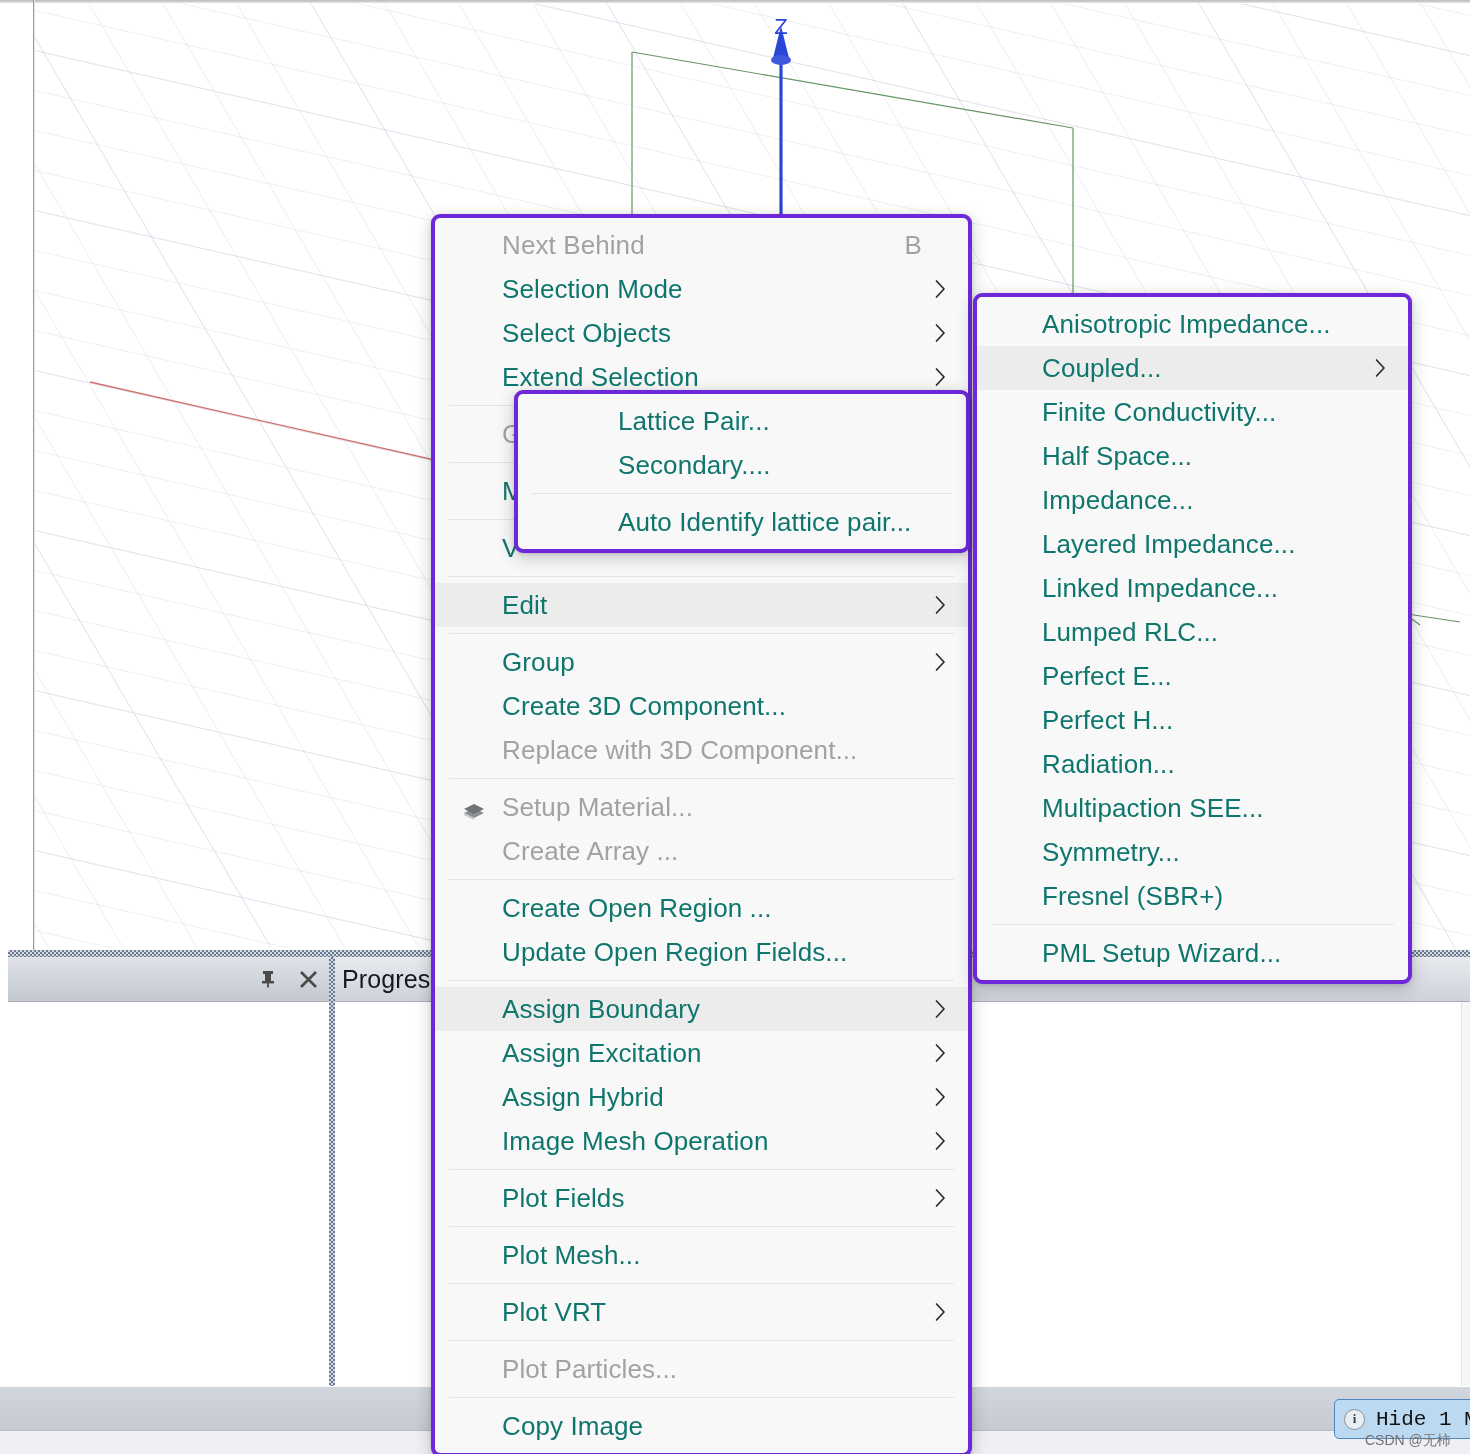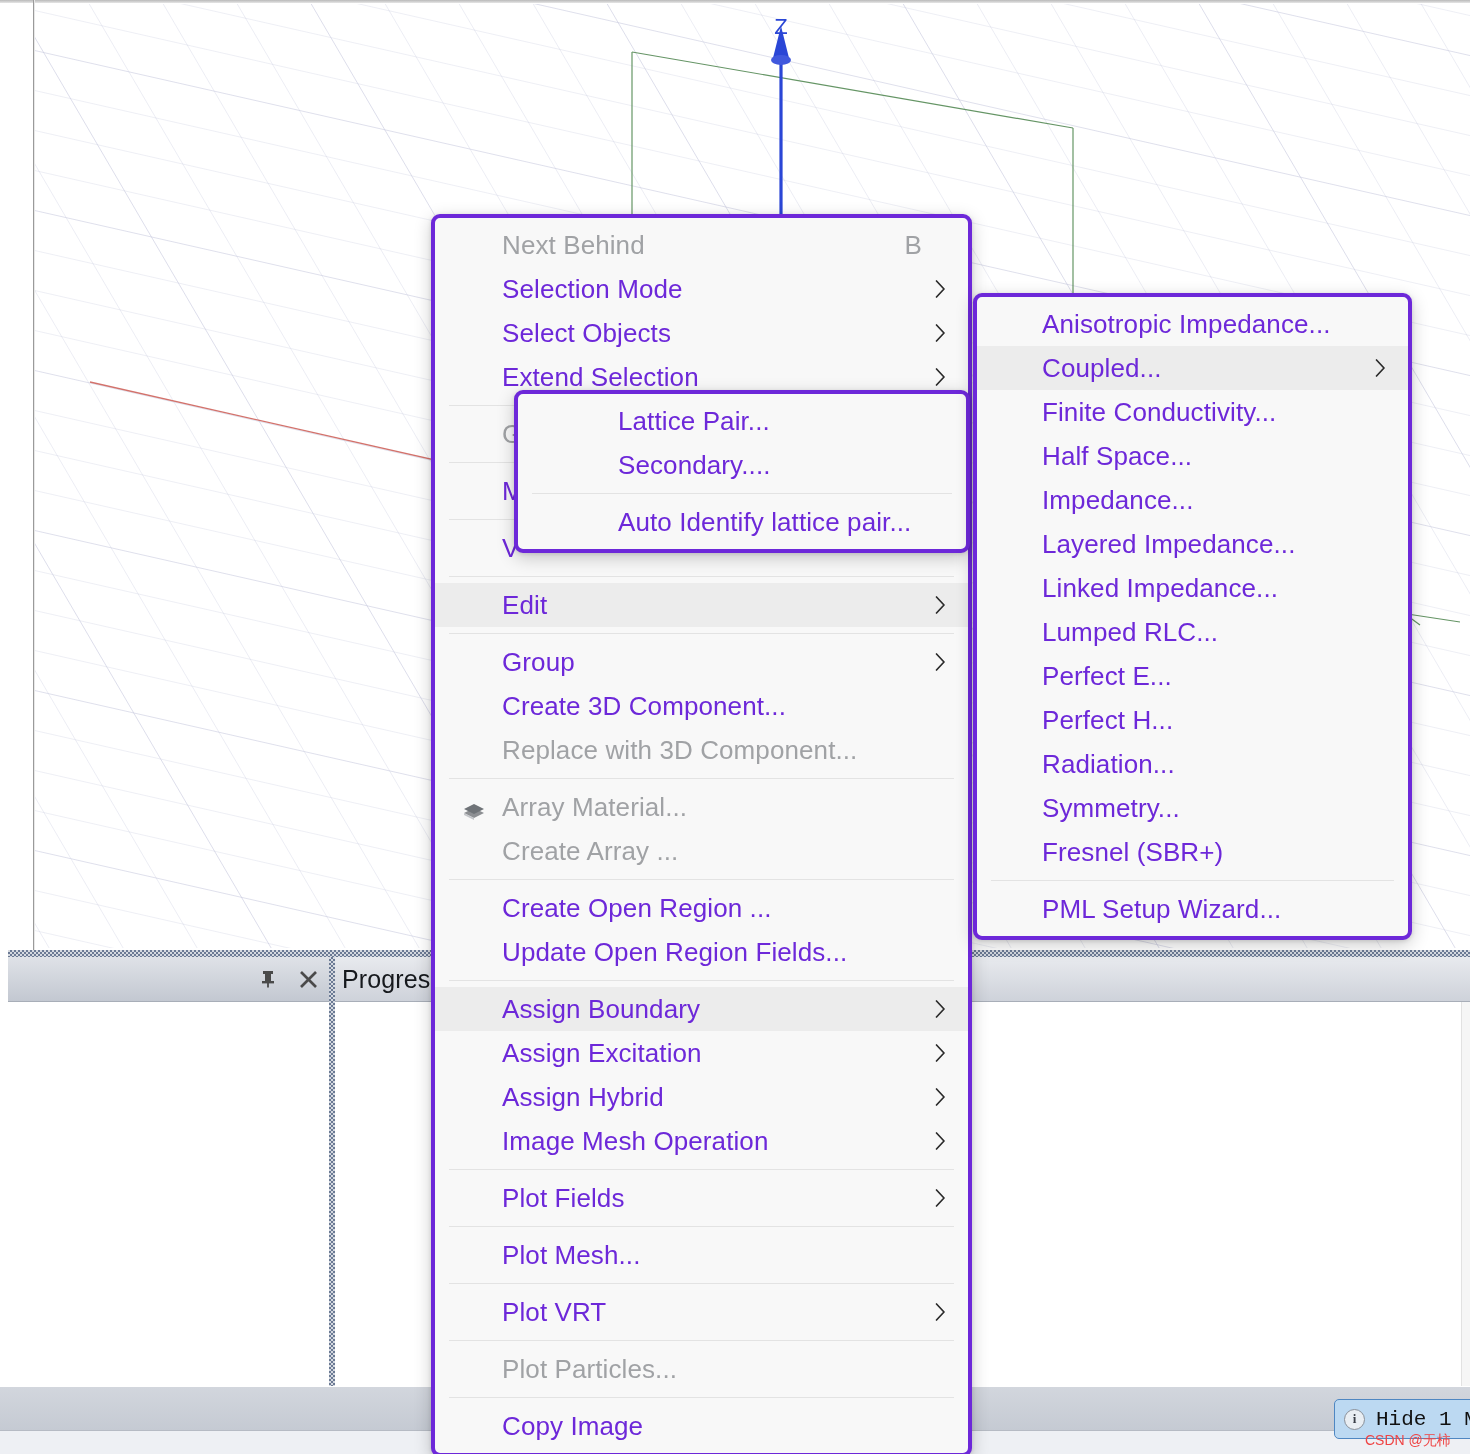--- a/index.html
+++ b/index.html
@@ -93,39 +93,39 @@
   }
   .info-circle{
     width:19px;height:19px;border-radius:50%;
     background:#e9eef3;border:1px solid #8a9099;
     display:flex;align-items:center;justify-content:center;
     font-family:"Liberation Serif","DejaVu Serif",serif;
     font-size:13px;font-weight:bold;color:#3a3f47;flex:none;
   }
   #watermark{
     position:absolute;left:1365px;top:1432px;
-    font-size:14px;color:#ef4444;white-space:nowrap;
+    font-size:14px;color:#737373;white-space:nowrap;
     font-family:"Liberation Sans",sans-serif;
   }
 
   
   .menu{
     position:absolute;
     background:#f8f8f8;
     border:4px solid #6d28d9;
     border-radius:9px;
     box-shadow:0 5px 18px rgba(0,0,0,.20), 0 1px 4px rgba(0,0,0,.12);
     padding:5px 0;
     box-sizing:border-box;
     overflow:hidden;
   }
   .mi{
     position:relative;display:flex;align-items:center;
     height:44px;padding:0 0 0 67px;
-    font-size:26px;color:#6d28d9;letter-spacing:.1px;
+    font-size:26px;color:#0f766e;letter-spacing:.1px;
     white-space:nowrap;cursor:default;
   }
   .mi.disabled{color:#a0a2a5;}
   .mi.hl{background:#ececec;}
   .mi .shortcut{
     position:absolute;right:46px;font-size:26px;color:#a0a2a5;
   }
   .mi .arrow{
     position:absolute;right:22px;top:50%;transform:translateY(-50%);
     width:11px;height:19px;
@@ -490,21 +490,21 @@
     <div class="mi disabled">
       <span>Replace with 3D Component...</span>
     </div>
     <div class="msep"></div>
     <div class="mi disabled">
       <span class="licon"><svg width="26" height="20" viewBox="0 0 26 20">
           <path d="M3,12 L13,7 L23,12 L13,17 Z" fill="#8d8f93"></path>
           <path d="M3,8 L13,3 L23,8 L13,13 Z" fill="#6f7378"></path>
           <path d="M3,12 L13,17 L13,19 L3,14 Z" fill="#c4c6ca"></path>
         </svg></span>
-      <span>Array Material...</span>
+      <span>Setup Material...</span>
     </div>
     <div class="mi disabled">
       <span>Create Array ...</span>
     </div>
     <div class="msep"></div>
     <div class="mi">
       <span>Create Open Region ...</span>
     </div>
     <div class="mi">
       <span>Update Open Region Fields...</span>
@@ -620,20 +620,23 @@
     <div class="mi">
       <span>Perfect E...</span>
     </div>
     <div class="mi">
       <span>Perfect H...</span>
     </div>
     <div class="mi">
       <span>Radiation...</span>
     </div>
     <div class="mi">
+      <span>Multipaction SEE...</span>
+    </div>
+    <div class="mi">
       <span>Symmetry...</span>
     </div>
     <div class="mi">
       <span>Fresnel (SBR+)</span>
     </div>
     <div class="msep"></div>
     <div class="mi">
       <span>PML Setup Wizard...</span>
     </div>
   </div>

